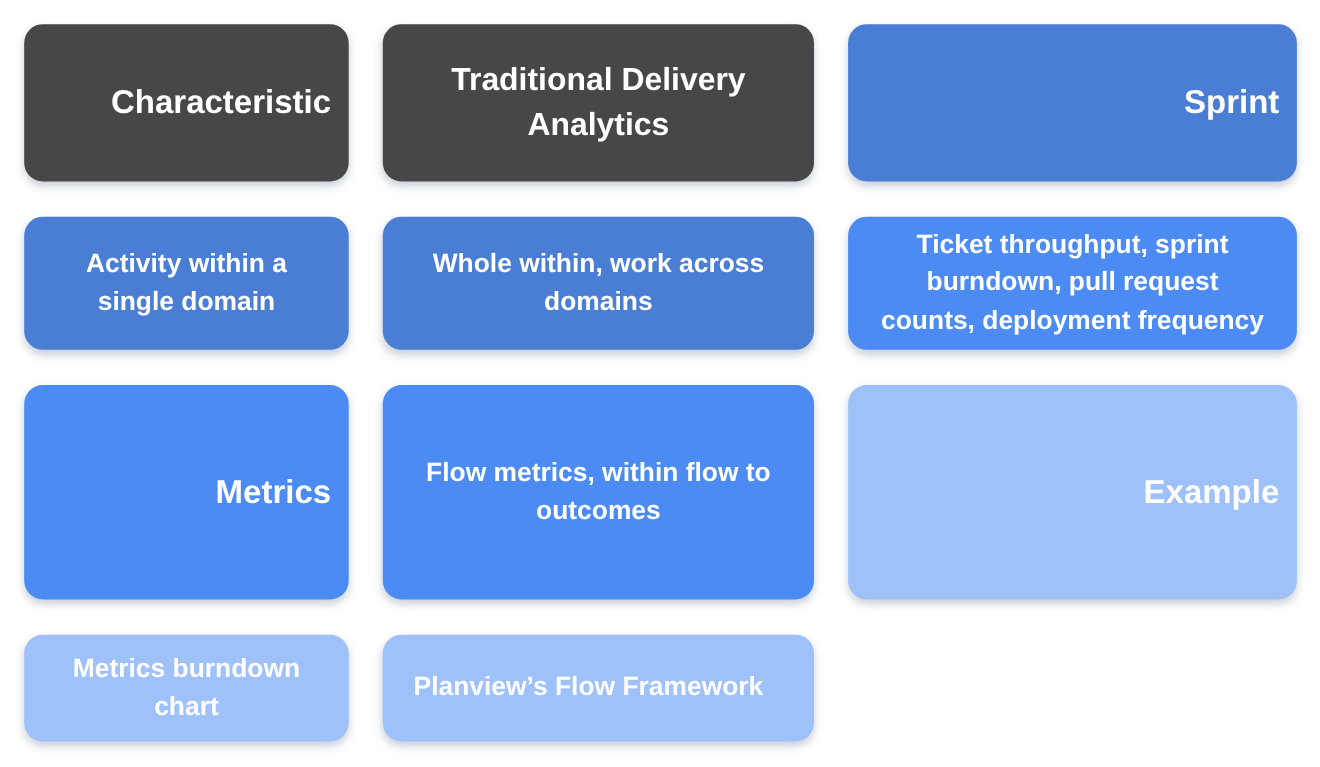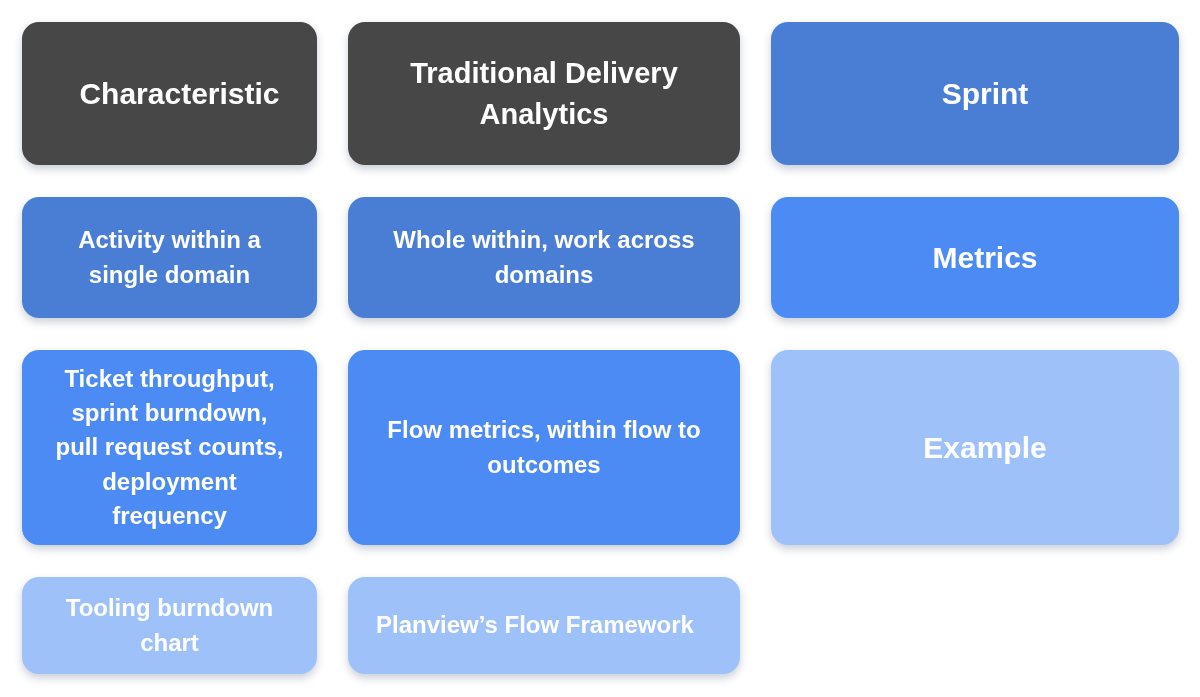--- a/index.html
+++ b/index.html
@@ -31,21 +31,21 @@
     justify-content: flex-start;
     color: #ffffff;
     font-weight: bold;
     text-align: center;
     box-shadow: 0 4px 8px rgba(60, 80, 110, 0.28);
     box-sizing: border-box;
     padding-left: 28px;
     padding-right: 28px;
   }
   .cell.left {
-    justify-content: center;
+    justify-content: flex-end;
     text-align: left;
     padding-left: 36px;
     padding-right: 16px;
   }
   .dark  { background: #474747; }
   .blue1 { background: #4a7ed5; }
   .blue2 { background: #4b8bf3; }
   .blue3 { background: #9ec1f9; }
   .h-txt {
     font-size: 29px;
@@ -78,33 +78,33 @@
   <div class="cell blue1 left">
     <span class="label-txt">Sprint</span>
   </div>
   <div class="cell blue1">
     <span class="body-txt">Activity within a single domain</span>
   </div>
   <div class="cell blue1">
     <span class="body-txt">Whole within, work across domains</span>
   </div>
 
+  <div class="cell blue2">
+    <span class="body-txt">Ticket throughput, sprint burndown, pull request counts, deployment frequency</span>
+  </div>
   <div class="cell blue2 left">
     <span class="label-txt">Metrics</span>
-  </div>
-  <div class="cell blue2">
-    <span class="body-txt">Ticket throughput, sprint burndown, pull request counts, deployment frequency</span>
   </div>
   <div class="cell blue2">
     <span class="body-txt">Flow metrics, within flow to outcomes</span>
   </div>
 
   <div class="cell blue3 left">
     <span class="label-txt">Example</span>
   </div>
   <div class="cell blue3">
-    <span class="body-txt">Tooling burndown chart</span>
+    <span class="body-txt">Metrics burndown chart</span>
   </div>
   <div class="cell blue3">
     <span class="body-txt">Planview’s Flow Framework</span>
   </div>
 
 </div>
 
 </body></html>

